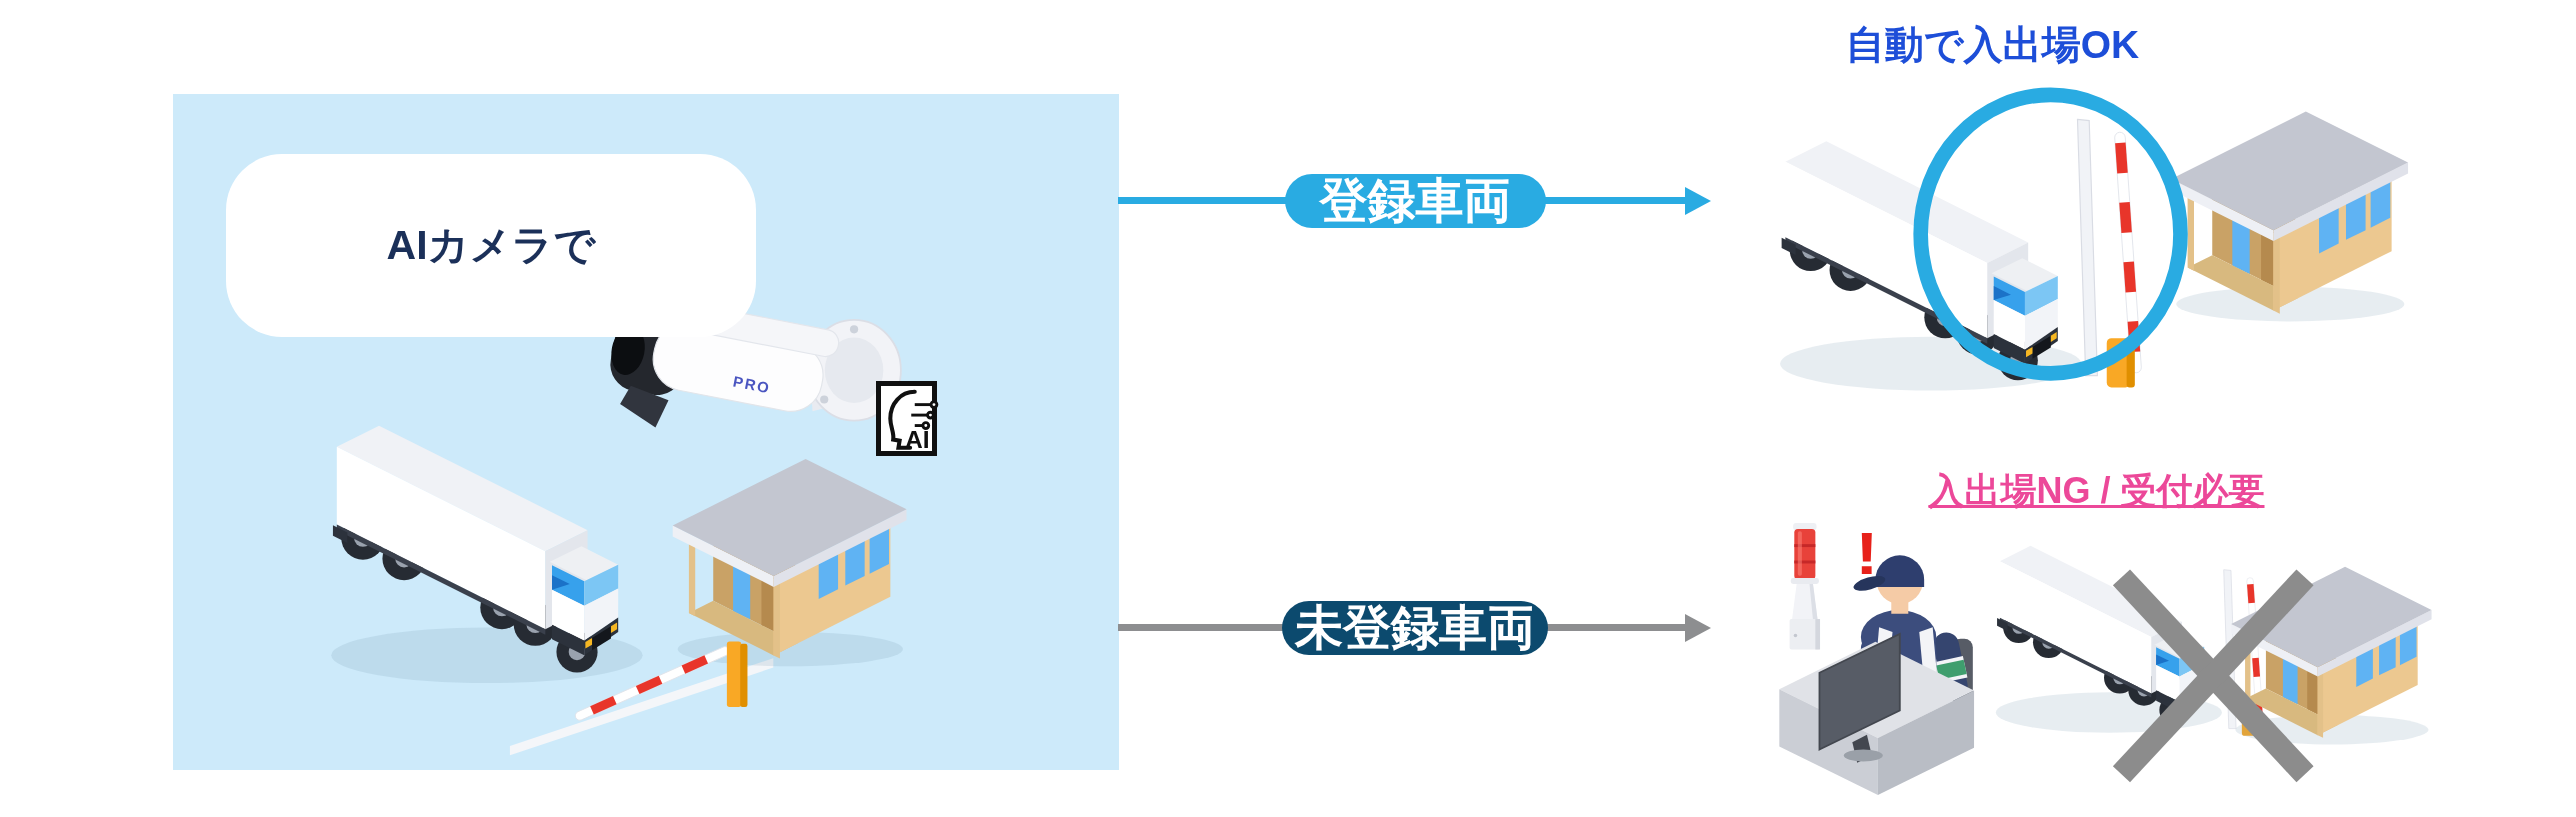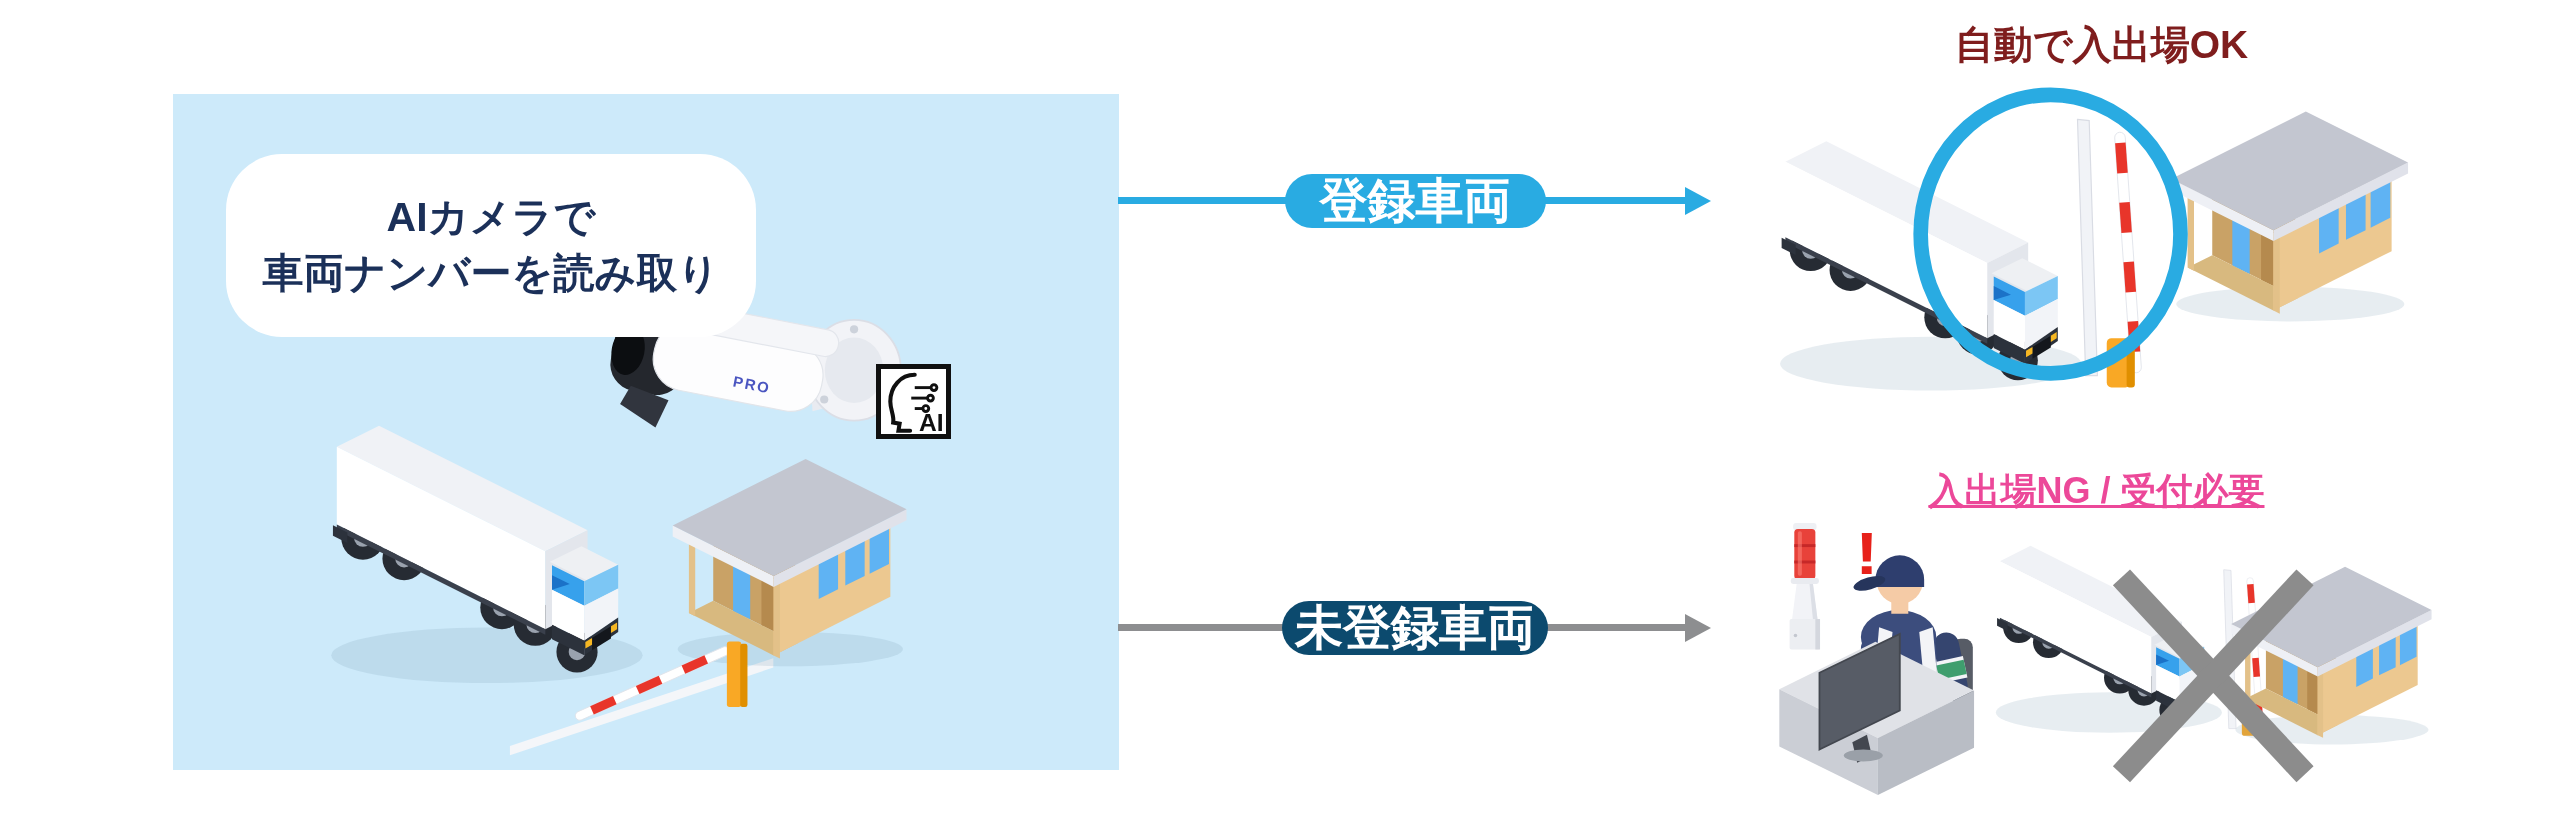--- a/index.html
+++ b/index.html
@@ -3,32 +3,32 @@
 <meta charset="utf-8">
 <style>
   html,body{margin:0;padding:0;background:#fff;}
   body{width:2576px;height:817px;position:relative;font-family:"Liberation Sans",sans-serif;overflow:hidden;}
   .abs{position:absolute;}
   #panel{left:173px;top:94px;width:946px;height:676px;background:#cdeafa;}
   #left-svg{left:173px;top:94px;}
   #bubble{left:226px;top:122px;width:530px;height:183px;background:#fff;border-radius:56px;display:flex;flex-direction:column;align-items:center;justify-content:center;gap:15px;margin-top:32px;}
   .bubble-line{color:#1b3059;font-size:41px;font-weight:800;line-height:1;}
   #pro-logo{left:733px;top:376px;font-size:15px;font-weight:700;color:#4a55c0;letter-spacing:1.8px;transform:rotate(11deg);}
-  #ai-badge{left:876px;top:364px;width:75px;height:75px;background:#fff;border:5.3px solid #101010;box-sizing:border-box;}
+  #ai-badge{left:876px;top:381px;width:61px;height:75px;background:#fff;border:5.3px solid #101010;box-sizing:border-box;}
   #ai-label{position:absolute;right:2.3px;bottom:-1.2px;font-size:24.6px;font-weight:800;color:#101010;line-height:1;}
   .arrow-line{height:7px;}
   #arrow-top-line{left:1118px;top:197px;width:568px;background:#29abe2;}
   #arrow-top-head{left:1685px;top:187px;width:0;height:0;border-left:26px solid #29abe2;border-top:14px solid transparent;border-bottom:14px solid transparent;}
   #arrow-bottom-line{left:1118px;top:624px;width:568px;background:#8d8e90;}
   #arrow-bottom-head{left:1685px;top:614px;width:0;height:0;border-left:26px solid #8d8e90;border-top:14px solid transparent;border-bottom:14px solid transparent;}
   .pill{display:flex;align-items:center;justify-content:center;color:#fff;font-weight:800;font-size:48px;border-radius:27.5px;}
   #pill-top{left:1285px;top:174px;width:261px;height:54px;background:#29abe2;}
   #pill-bottom{left:1282px;top:601px;width:266px;height:54px;background:#0c4a6e;}
   .result-title{width:703px;text-align:center;font-weight:800;}
-  #title-top{left:1750px;top:17.6px;font-size:39px;color:#7f1d1d;}
+  #title-top{left:1641px;top:17.6px;font-size:39px;color:#1d4ed8;}
   #title-bottom{left:1745px;top:467px;font-size:36px;color:#ec4899;text-decoration:underline;}
   #alert-mark{left:1857px;top:520px;font-size:59px;font-weight:800;color:#e7211a;transform:scaleX(1.18);}
 </style>
 </head>
 <body>
 
 <svg width="0" height="0" style="position:absolute" aria-hidden="true">
   <defs>
     <g id="sym-truck">
       <ellipse cx="285" cy="420" rx="280" ry="50" fill="rgba(105,140,170,0.16)"></ellipse>
@@ -160,21 +160,20 @@
       <rect x="818" y="406" width="292" height="116" rx="54" fill="#fdfdfe" stroke="#e2e5ea" stroke-width="2"></rect>
       <rect x="735" y="372" width="390" height="46" rx="22" fill="#f5f6f9" stroke="#e3e6ec" stroke-width="2"></rect>
       <ellipse cx="774" cy="472" rx="28" ry="42" fill="#0c0e11"></ellipse>
       <polygon points="790,530 858,542 845,592 778,564" fill="#31353e"></polygon>
     </g>
   </g>
 </svg>
 
 <div id="bubble" class="abs">
   <div class="bubble-line">AIカメラで</div>
-  <div class="bubble-line">車両ナンバーを読み取り</div>
 </div>
 
 <div id="pro-logo" class="abs">PRO</div>
 
 <div id="ai-badge" class="abs">
   <svg width="64" height="64" viewBox="0 0 110 110">
     <path d="M58,10 C34,10 16,30 16,56 C16,70 23,80 21,92 L32,94 L30,106 L50,106" stroke="#101010" stroke-width="7" fill="none" stroke-linecap="round"></path>
     <g stroke="#101010" stroke-width="5" fill="none">
       <line x1="58" y1="32" x2="86" y2="32"></line>
         <circle cx="91" cy="32" r="5" fill="#fff"></circle>

